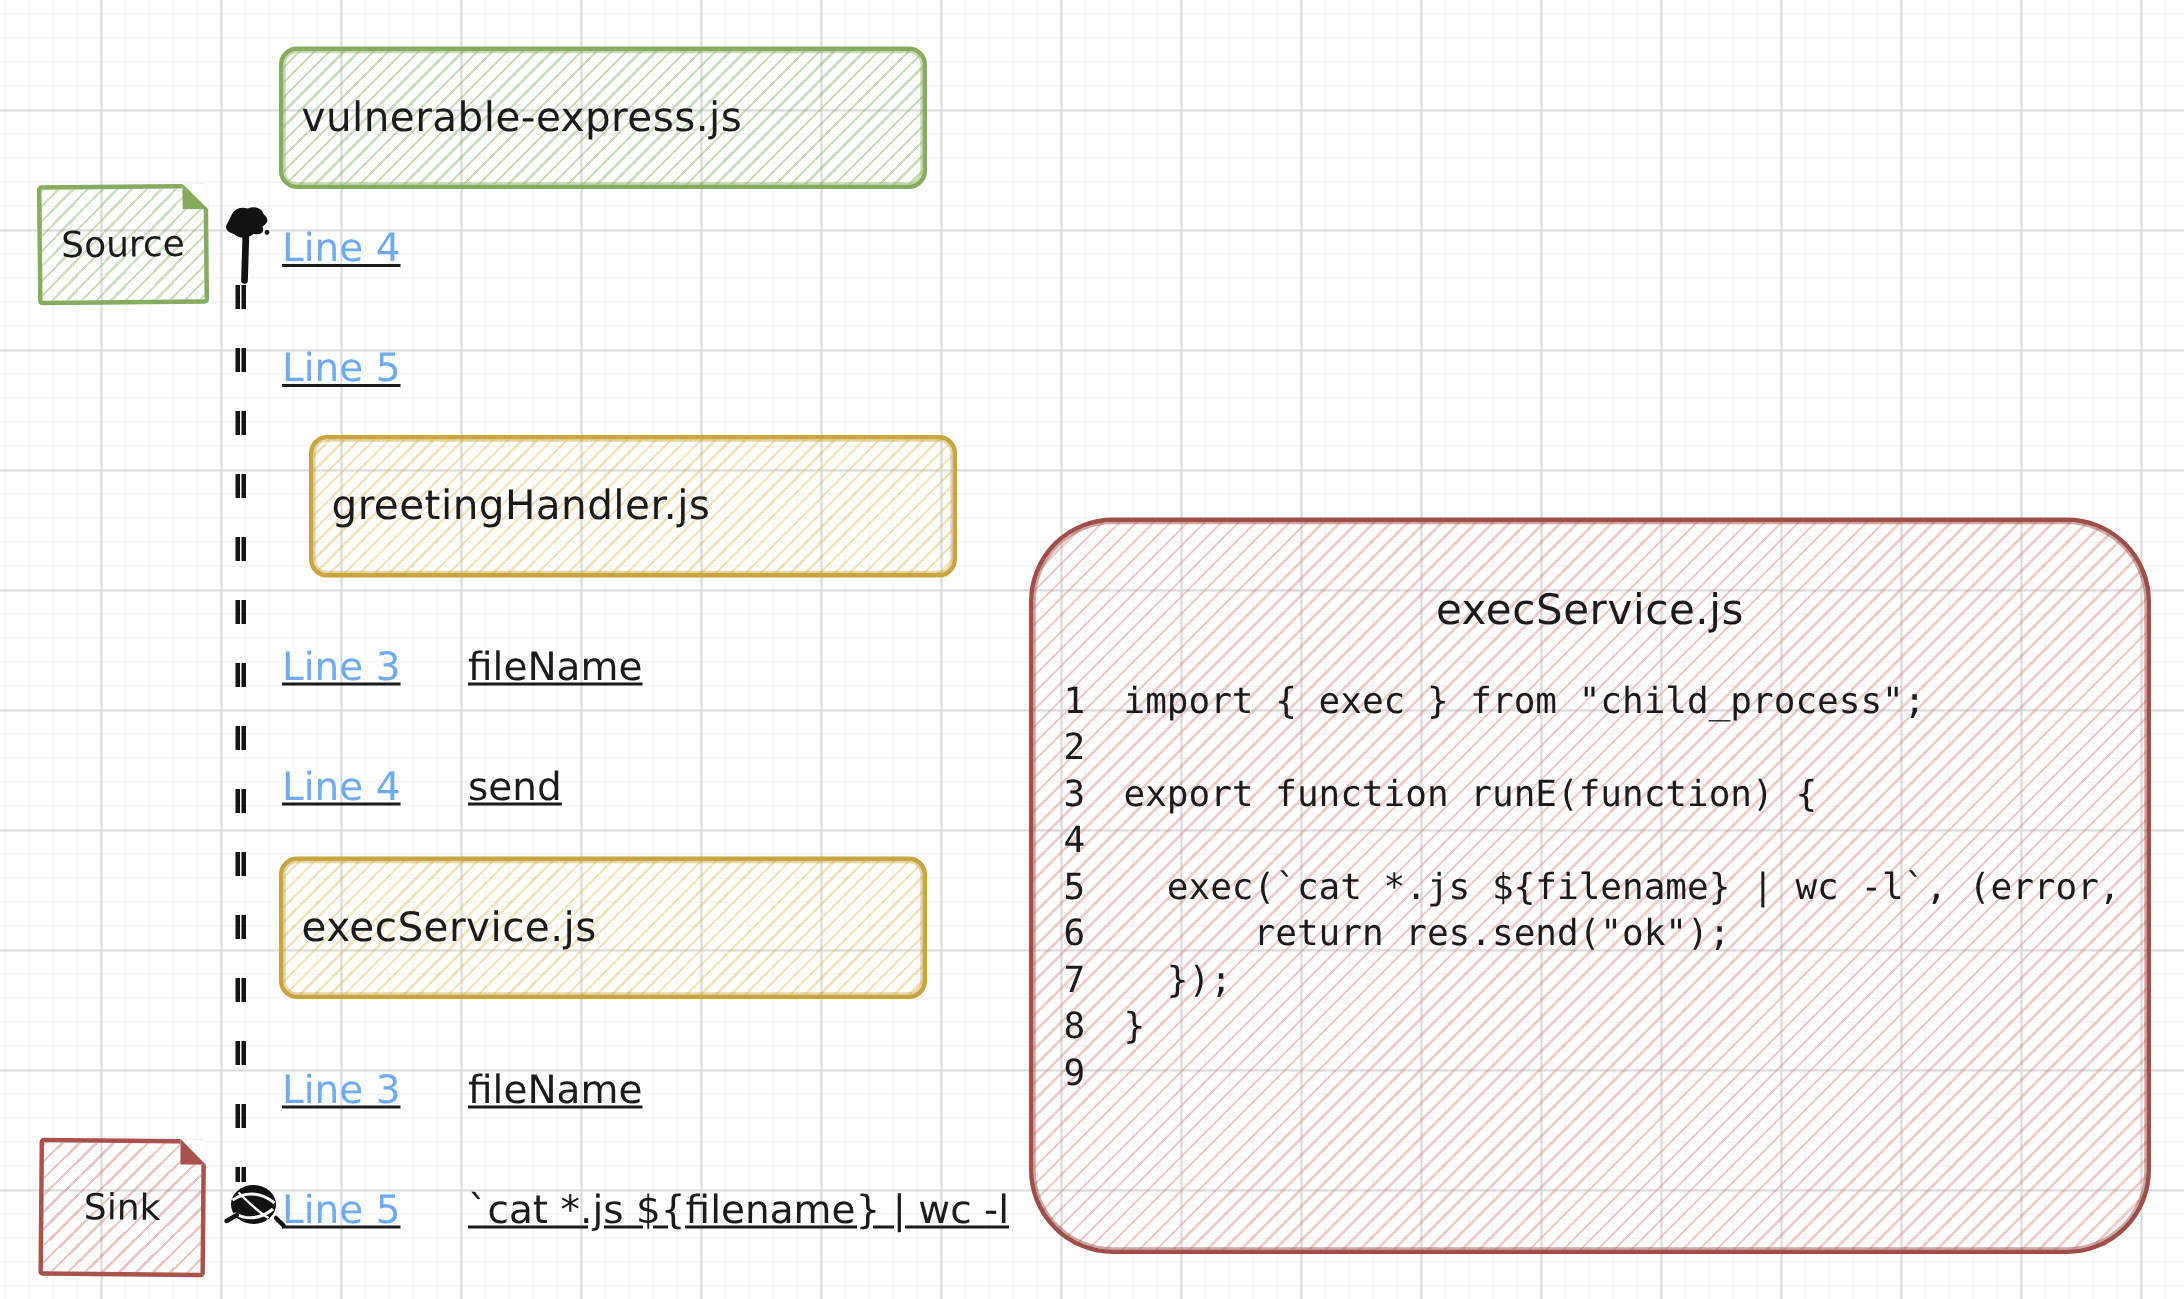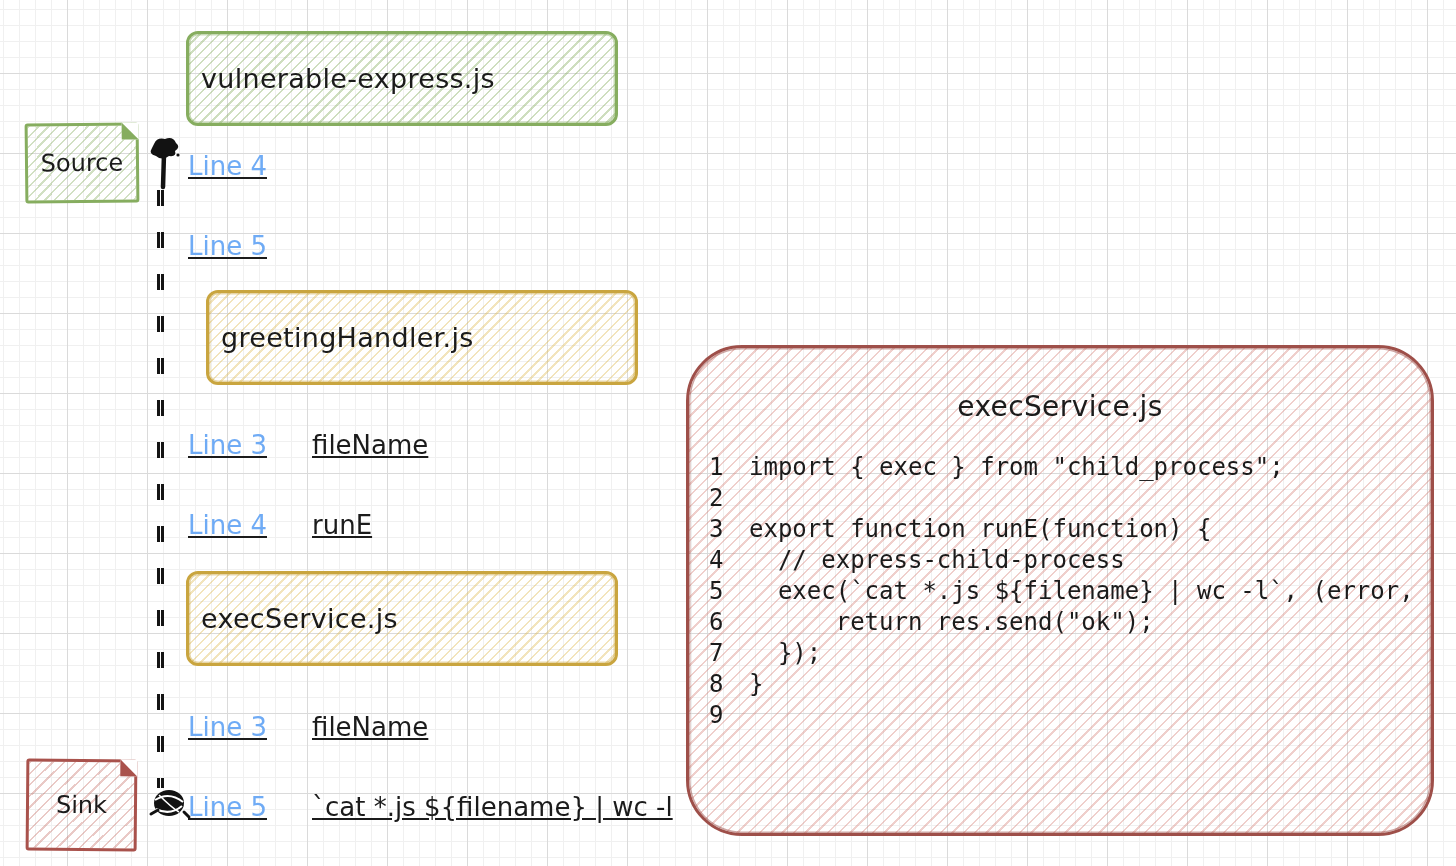--- a/index.html
+++ b/index.html
@@ -101,21 +101,21 @@
   </div>
   <div class="step" style="top:229px;">
     <span class="ref">Line 5</span>
   </div>
   <div class="step" style="top:428px;">
     <span class="ref">Line 3</span>
     <span class="val">fileName</span>
   </div>
   <div class="step" style="top:508px;">
     <span class="ref">Line 4</span>
-    <span class="val">runE</span>
+    <span class="val">send</span>
   </div>
   <div class="step" style="top:710px;">
     <span class="ref">Line 3</span>
     <span class="val">fileName</span>
   </div>
   <div class="step" style="top:790px;">
     <span class="ref">Line 5</span>
     <span class="val">`cat *.js ${filename} | wc -l</span>
   </div>
 
@@ -150,21 +150,20 @@
       <div class="code-row">
         <span class="ln">2</span>
           <span class="src"></span>
       </div>
       <div class="code-row">
         <span class="ln">3</span>
           <span class="src">export function runE(function) {</span>
       </div>
       <div class="code-row">
         <span class="ln">4</span>
-          <span class="src">  // express-child-process</span>
       </div>
       <div class="code-row">
         <span class="ln">5</span>
           <span class="src">  exec(`cat *.js ${filename} | wc -l`, (error,</span>
       </div>
       <div class="code-row">
         <span class="ln">6</span>
           <span class="src">      return res.send("ok");</span>
       </div>
       <div class="code-row">

